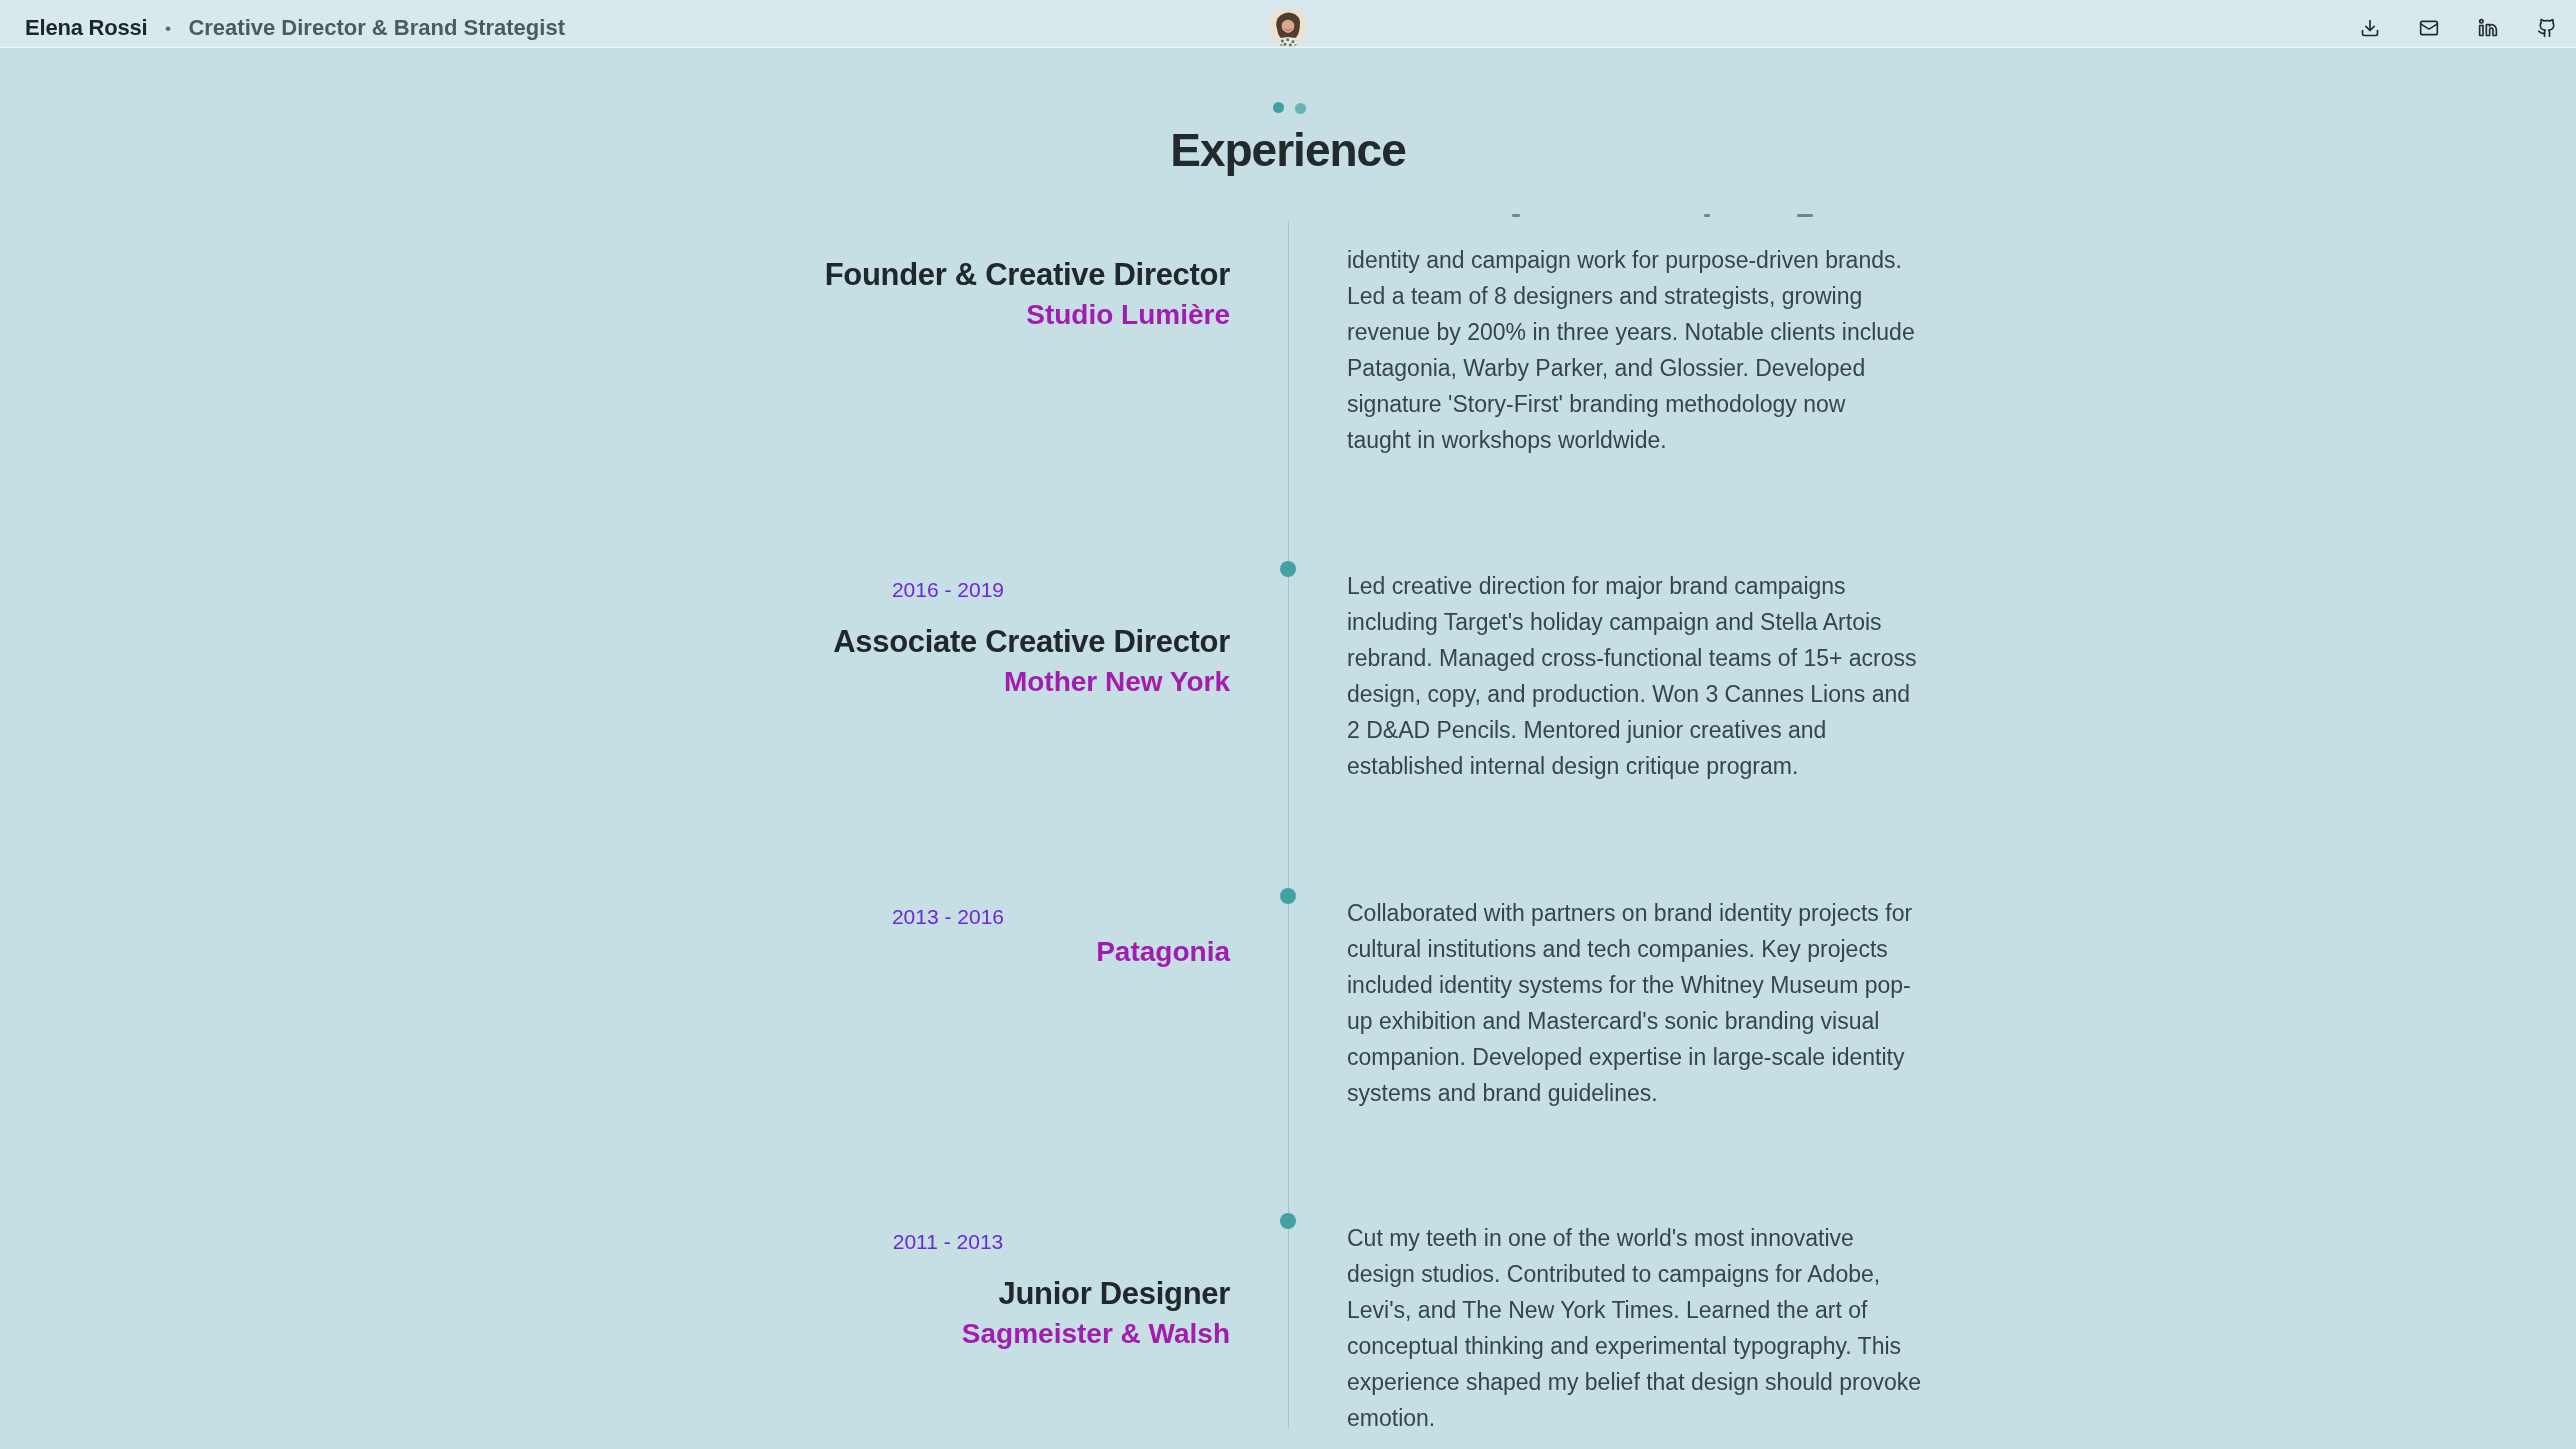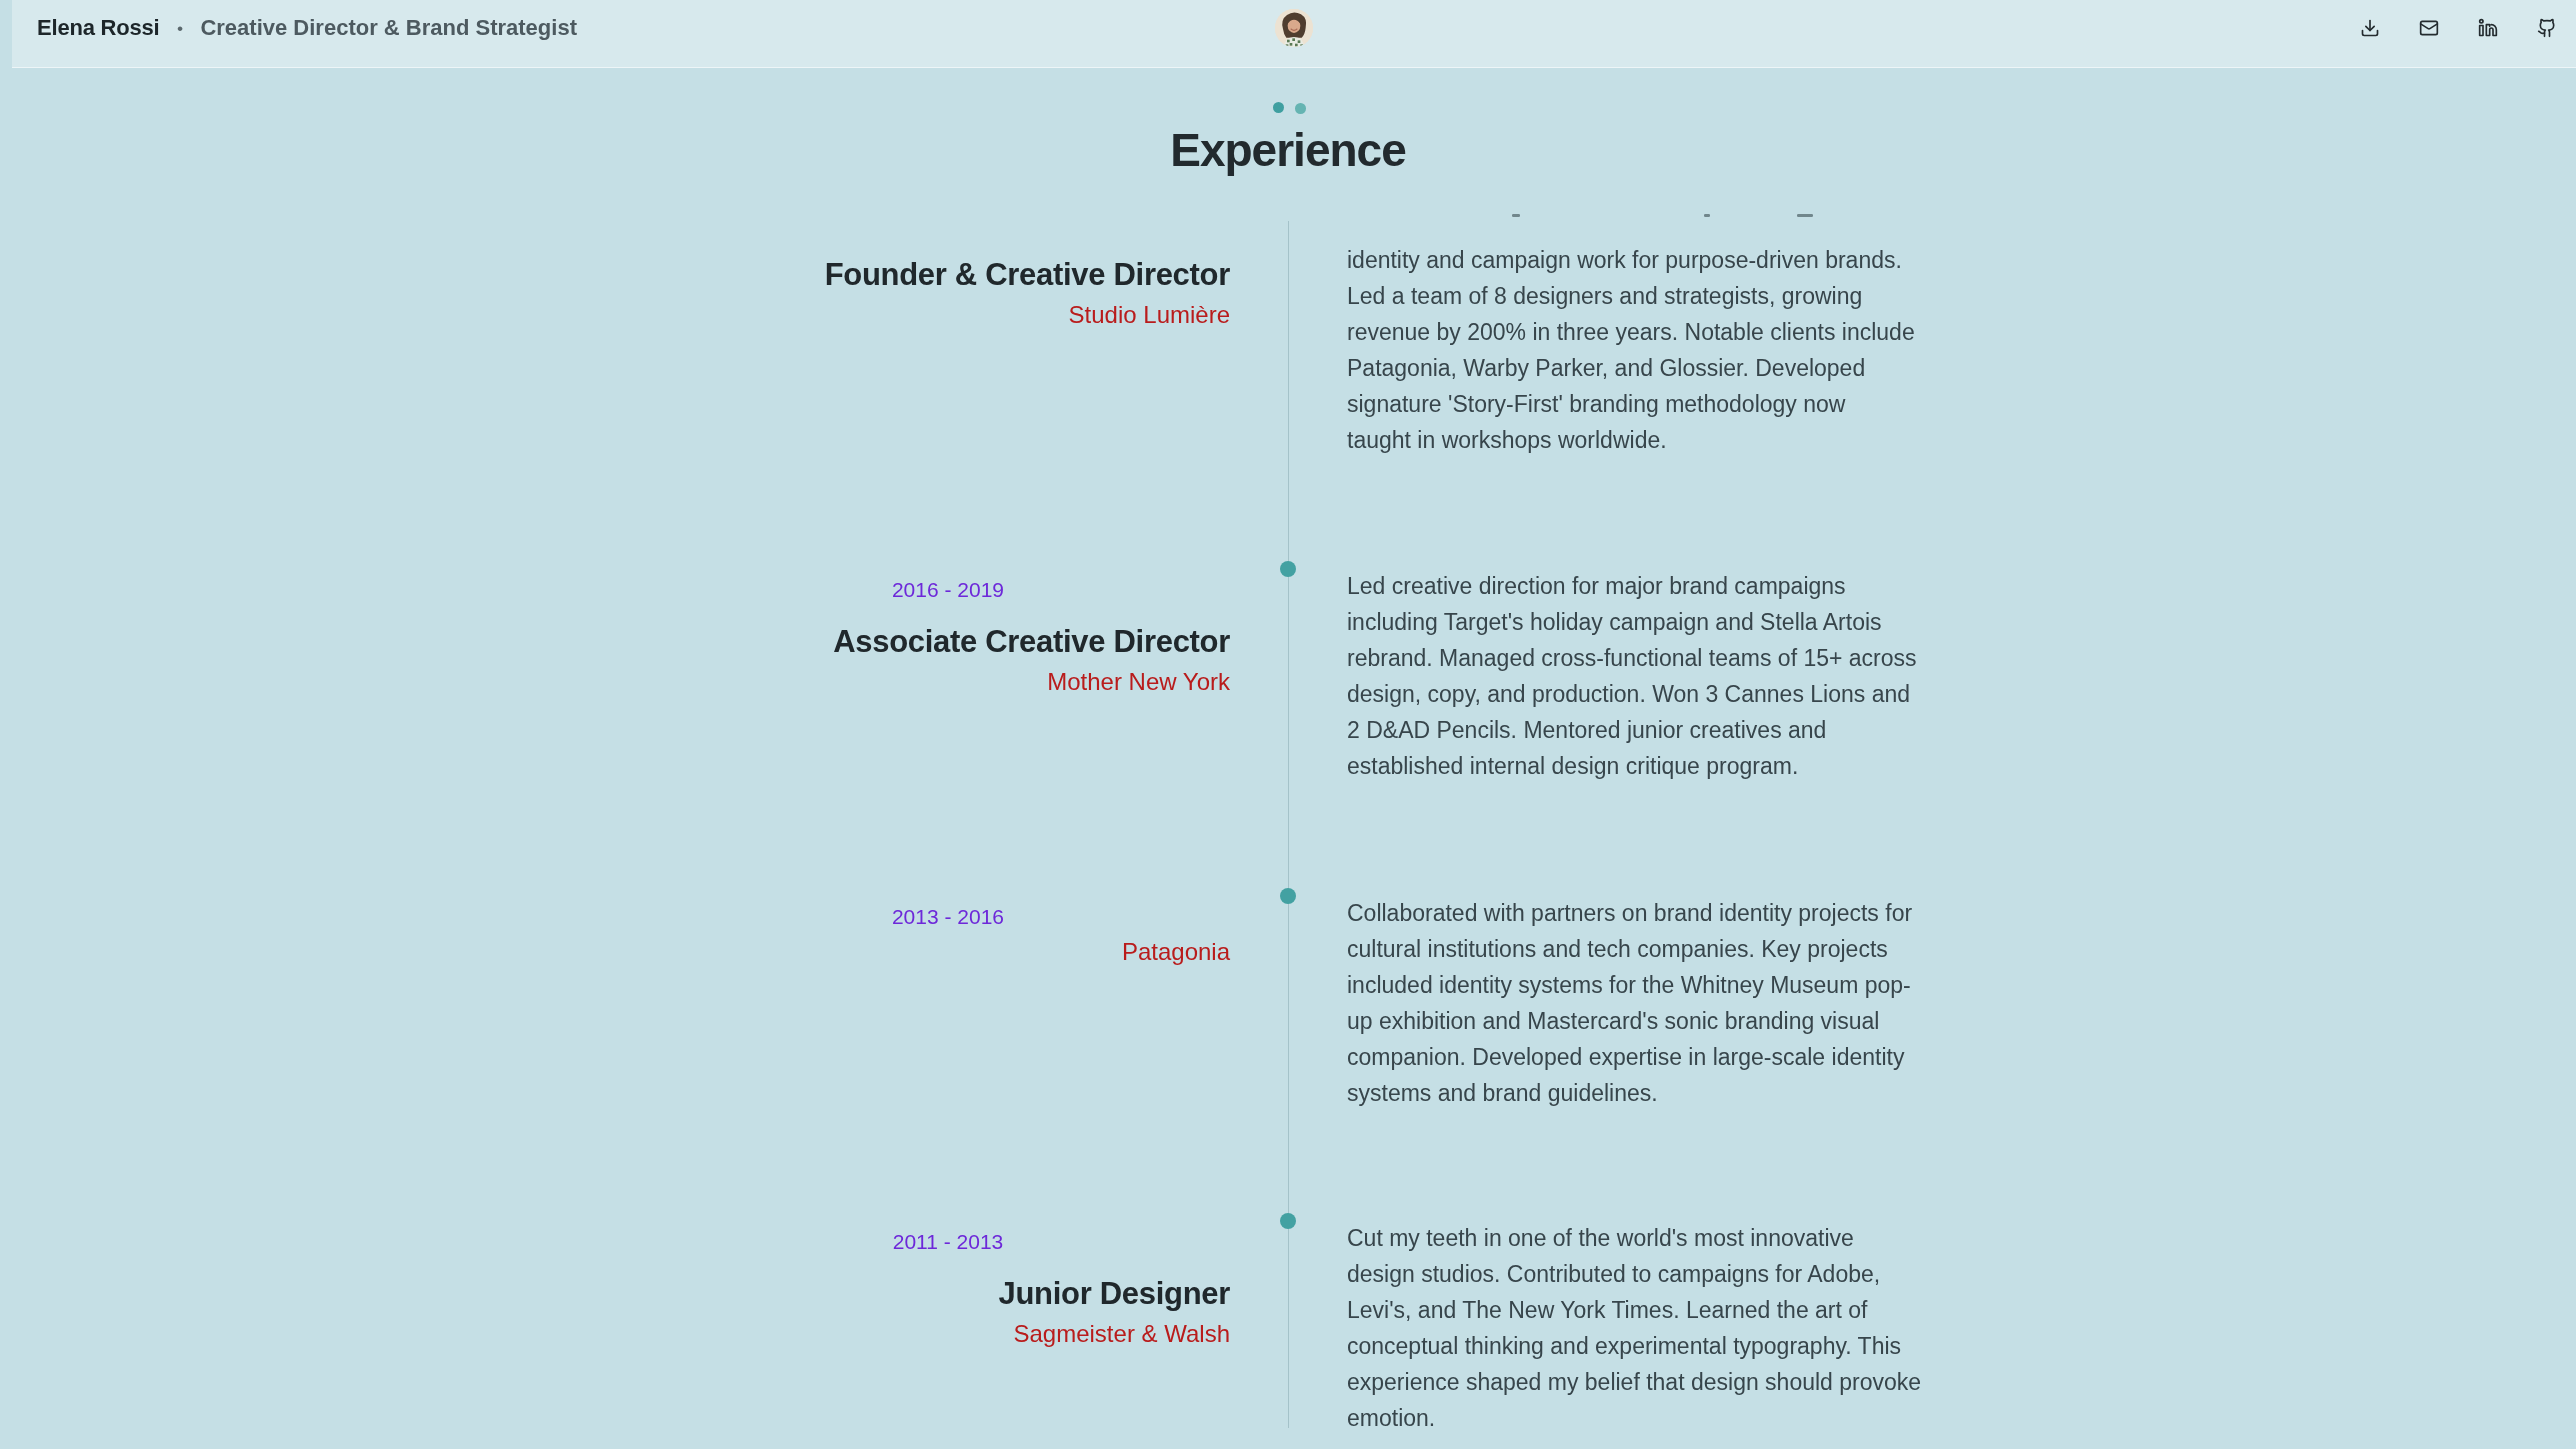--- a/index.html
+++ b/index.html
@@ -6,21 +6,21 @@
   html, body { width: 2576px; height: 1449px; overflow: hidden; }
   body {
     position: relative;
     background: #c5dfe5;
     font-family: "Liberation Sans", "DejaVu Sans", sans-serif;
     color: #20282c;
   }
 
   
   .topbar {
-    position: absolute; top: 0; left: 12px; right: 0; height: 68px;
+    position: absolute; top: 0; left: 0; right: 0; height: 48px;
     background: rgba(255,255,255,0.32);
     border-bottom: 0.7px solid rgba(255,255,255,0.55);
     z-index: 10;
   }
   .topbar-left {
     position: absolute; left: 25px; top: 0; height: 56px;
     display: flex; align-items: center; gap: 17.4px;
     font-size: 22px;
   }
   .person-name { font-weight: 700; color: #1d262a; letter-spacing: -0.2px; }
@@ -86,21 +86,21 @@
   .entry-left {
     position: absolute; right: 696px; top: 18px; width: 564px;
     text-align: right;
   }
   .entry-date { font-size: 21px; line-height: 24px; color: #6d28d9; text-align: center; }
   .entry-title {
     font-size: 31px; line-height: 35px; font-weight: 700;
     letter-spacing: -0.3px; color: #20282c; white-space: nowrap;
   }
   .entry-date + .entry-title { margin-top: 22px; }
-  .entry-company { margin-top: 9.4px; font-size: 24px; line-height: 27px; color: #b91c1c; }
+  .entry-company { margin-top: 9.4px; font-size: 28px; line-height: 27px; color: #a21caf; font-weight: bold; }
 
   .tl-dot {
     position: absolute; left: 629px; top: 1.3px;
     width: 16px; height: 16px; border-radius: 50%;
     background: #43a1a2;
   }
 
   .entry-desc {
     position: absolute; left: 696px; width: 604px;
     font-size: 23px; line-height: 36px; color: #37454b;

